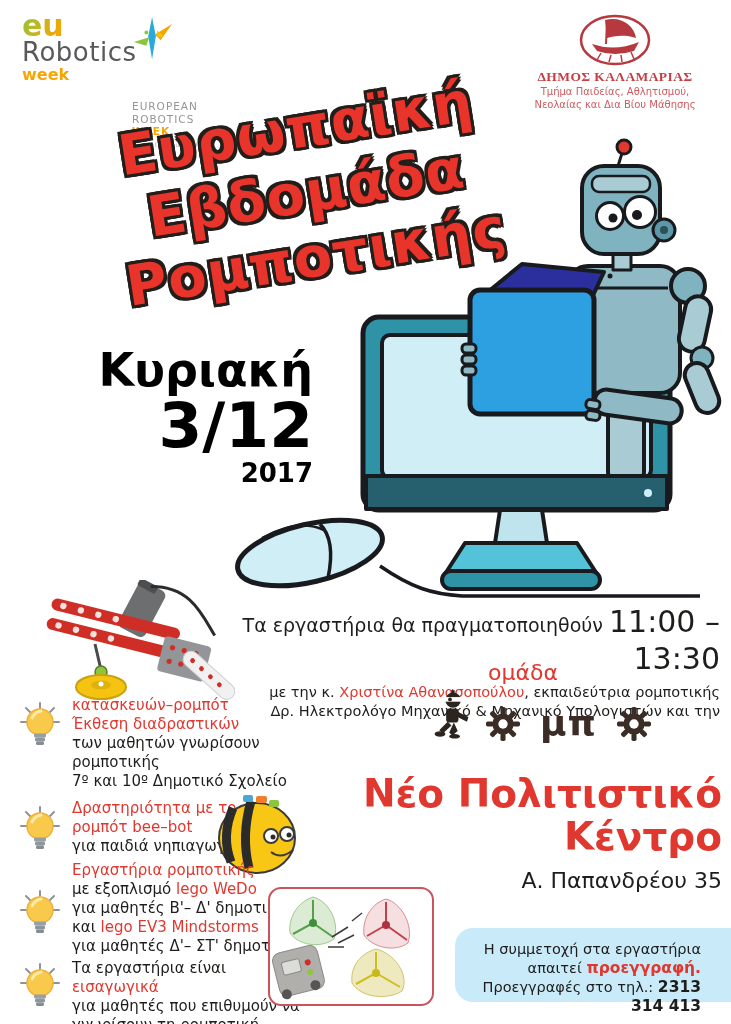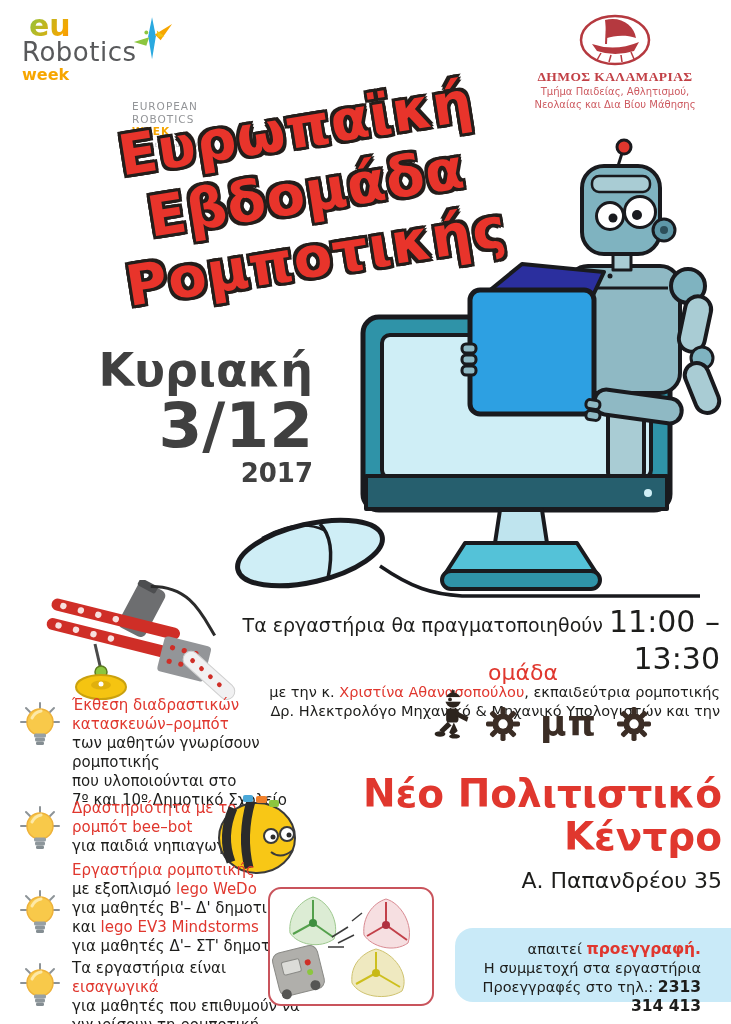--- a/index.html
+++ b/index.html
@@ -3,39 +3,39 @@
 <meta charset="utf-8">
 <style>
   html,body{margin:0;padding:0;background:#e9e9e9;}
   #poster{position:relative;width:731px;height:1024px;background:#ffffff;overflow:hidden;
           font-family:"DejaVu Sans",sans-serif;color:#1d1d1b;margin:0 auto;}
   .abs{position:absolute;}
   .red{color:#e0372e;}
   
   .eu-text{font-size:30px;font-weight:bold;line-height:.85;
      background:linear-gradient(120deg,#8cc63f 0%,#f7a600 38%,#e4572e 62%,#2aa9e0 100%);
-     -webkit-background-clip:text;background-clip:text;color:transparent;margin-left:7px;}
+     -webkit-background-clip:text;background-clip:text;color:transparent;}
   .robotics-text{font-size:26px;color:#58595b;letter-spacing:.5px;line-height:1.05;}
   .week-text{font-size:16px;font-weight:bold;color:#f7a600;line-height:1;margin-top:1px;}
   .erw{display:flex;gap:4px;}
   .erw-txt{margin-top:24px;}
   .erw-txt .g{font-size:10.5px;color:#939598;letter-spacing:1px;line-height:1.2;}
   .erw-txt .o{font-size:10.5px;color:#f7a600;font-weight:bold;letter-spacing:1px;line-height:1.2;}
   .erw-txt .tag{font-size:6px;color:#b4b6b8;margin-top:3px;letter-spacing:.2px;}
   .muni{width:220px;text-align:center;color:#c24046;}
   .muni .nm{font-size:13.5px;font-weight:bold;letter-spacing:.4px;margin-top:2px;font-family:Liberation Serif, serif;}
   .muni .dp{font-size:10px;color:#cd5a60;line-height:1.3;}
   
   .title{left:66px;top:96px;width:480px;transform:rotate(-9deg);text-align:center;
          font-weight:bold;font-size:56px;line-height:1.16;color:#e8342b;letter-spacing:1px;
          text-shadow:3px 0 0 #241e1b,-3px 0 0 #241e1b,0 3px 0 #241e1b,0 -3px 0 #241e1b,
          2px 2px 0 #241e1b,-2px 2px 0 #241e1b,2px -2px 0 #241e1b,-2px -2px 0 #241e1b,
          3px 3px 0 #241e1b,-3px -3px 0 #241e1b,3px -3px 0 #241e1b,-3px 3px 0 #241e1b;}
   
-  .date{left:60px;top:346px;width:253px;text-align:right;font-weight:bold;color:#404040;}
+  .date{left:60px;top:346px;width:253px;text-align:right;font-weight:bold;color:#000000;}
   .date .wd{font-size:46px;line-height:1.05;}
   .date .dm{font-size:63px;line-height:1.02;}
   .date .yr{font-size:26px;line-height:1.1;}
   
   .schedule{left:180px;top:605px;width:540px;text-align:right;}
   .sch-l1{font-size:19px;line-height:34px;}
   .sch-l1 .time{font-size:30px;}
   .sch-l2{font-size:14.5px;margin-top:5px;}
   .sch-l3{font-size:14.5px;margin-top:3px;}
   
@@ -286,24 +286,23 @@
     <circle cx="76" cy="92" r="6" fill="#8cc63f" stroke="#5c7a1e" stroke-width="1.5"></circle>
     <ellipse cx="76" cy="107" rx="25" ry="12" fill="#f5c411" stroke="#caa10e" stroke-width="2"></ellipse>
     <ellipse cx="76" cy="105" rx="10" ry="4.5" fill="#e0b00e"></ellipse>
     <circle cx="76" cy="104" r="2.5" fill="#ffffff"></circle>
   </svg>
 
   <svg class="abs" style="left:18px;top:702px;" width="44" height="46" viewBox="0 0 44 46">
       <use href="#sym-bulb"></use>
     </svg>
   <div class="abs bullet" style="top:696px;">
+    <div class="rh">κατασκευών–ρομπότ</div>
     <div class="rh">Έκθεση διαδραστικών</div>
-    <div class="rh">κατασκευών–ρομπότ</div>
     <div>των μαθητών γνωρίσουν ρομποτικής</div>
-    <div>που υλοποιούνται στο</div>
     <div>7º και 10º Δημοτικό Σχολείο</div>
   </div>
 
   <svg class="abs" style="left:18px;top:806px;" width="44" height="46" viewBox="0 0 44 46">
       <use href="#sym-bulb"></use>
     </svg>
   <div class="abs bullet" style="top:799px;">
     <div class="rh">Δραστηριότητα με το</div>
     <div class="rh">ρομπότ bee–bot</div>
     <div>για παιδιά νηπιαγωγείου</div>
@@ -381,22 +380,22 @@
     </g>
     <g stroke="#3a3a3a" stroke-width="1.5">
       <line x1="64" y1="50" x2="80" y2="40"></line>
         <line x1="70" y1="56" x2="86" y2="48"></line>
       <line x1="60" y1="60" x2="76" y2="60"></line>
         <line x1="84" y1="34" x2="94" y2="26"></line>
     </g>
   </svg>
 
   <div class="abs reg">
+    <div>Η συμμετοχή στα εργαστήρια</div>
     <div>
       <span>απαιτεί </span><b class="red">προεγγραφή.</b>
     </div>
-    <div>Η συμμετοχή στα εργαστήρια</div>
     <div>
       <span>Προεγγραφές στο τηλ.: </span><b>2313 314 413</b>
     </div>
   </div>
 
 </div>
 
 </body></html>

